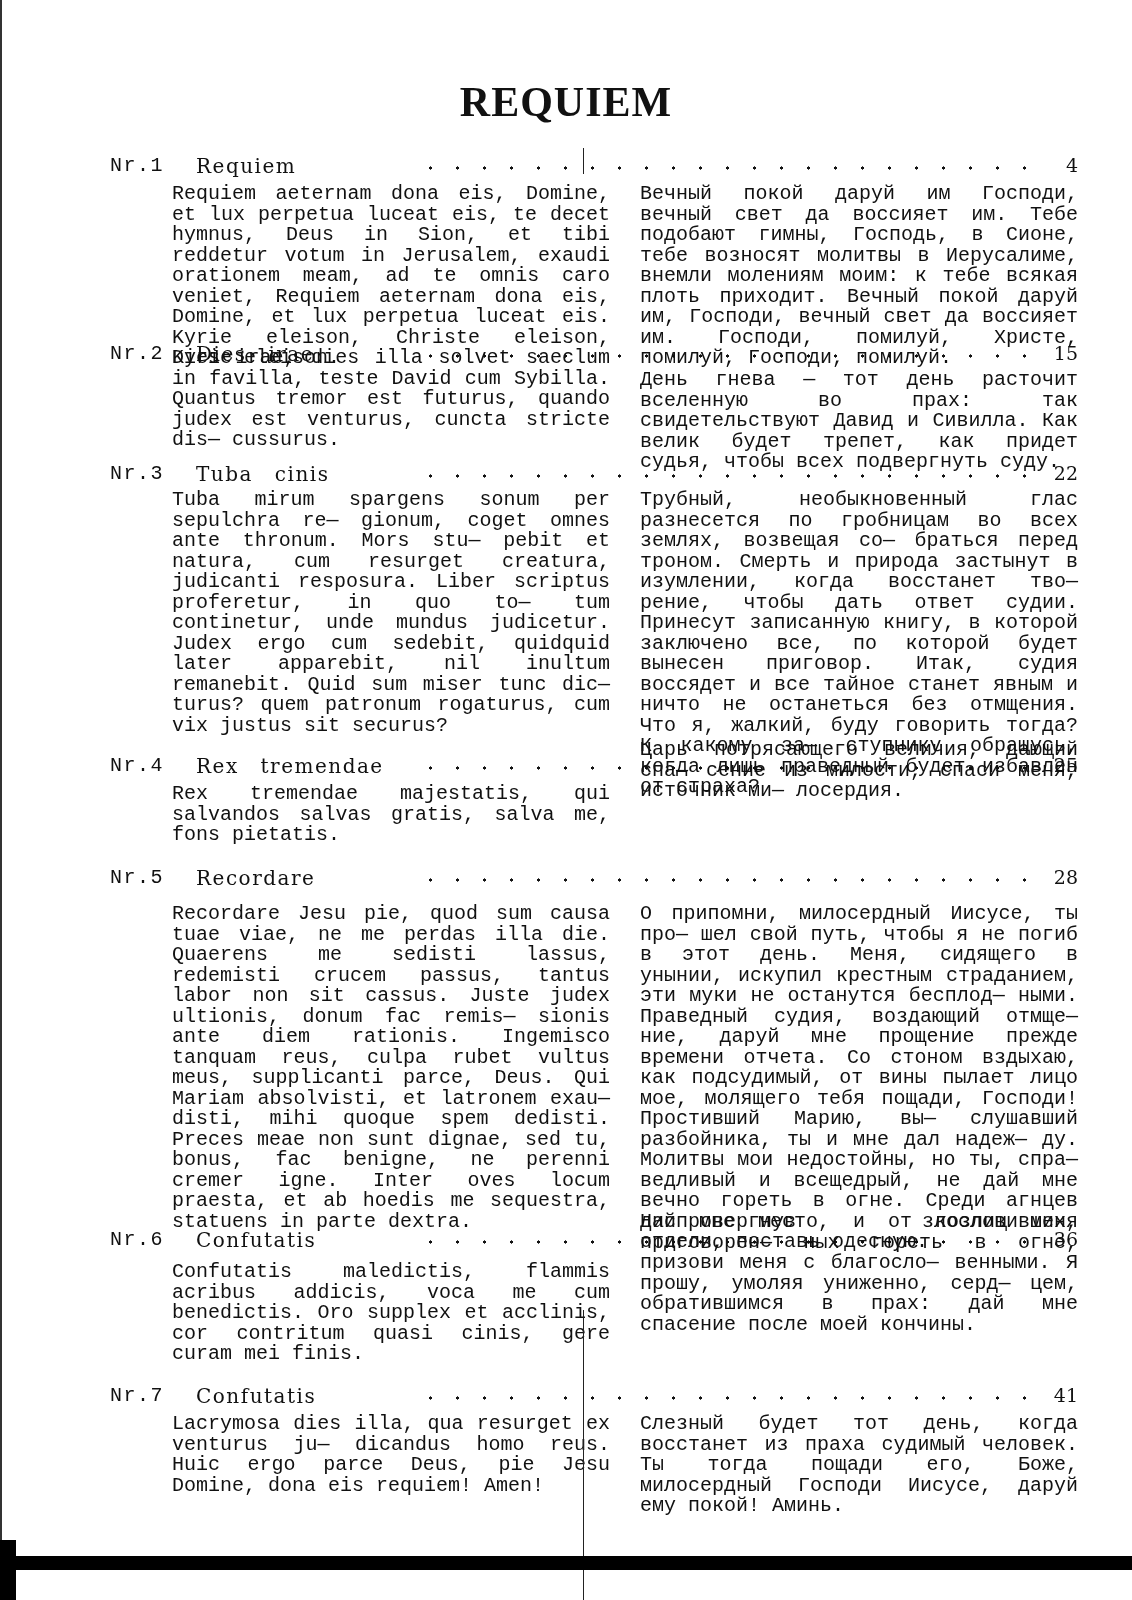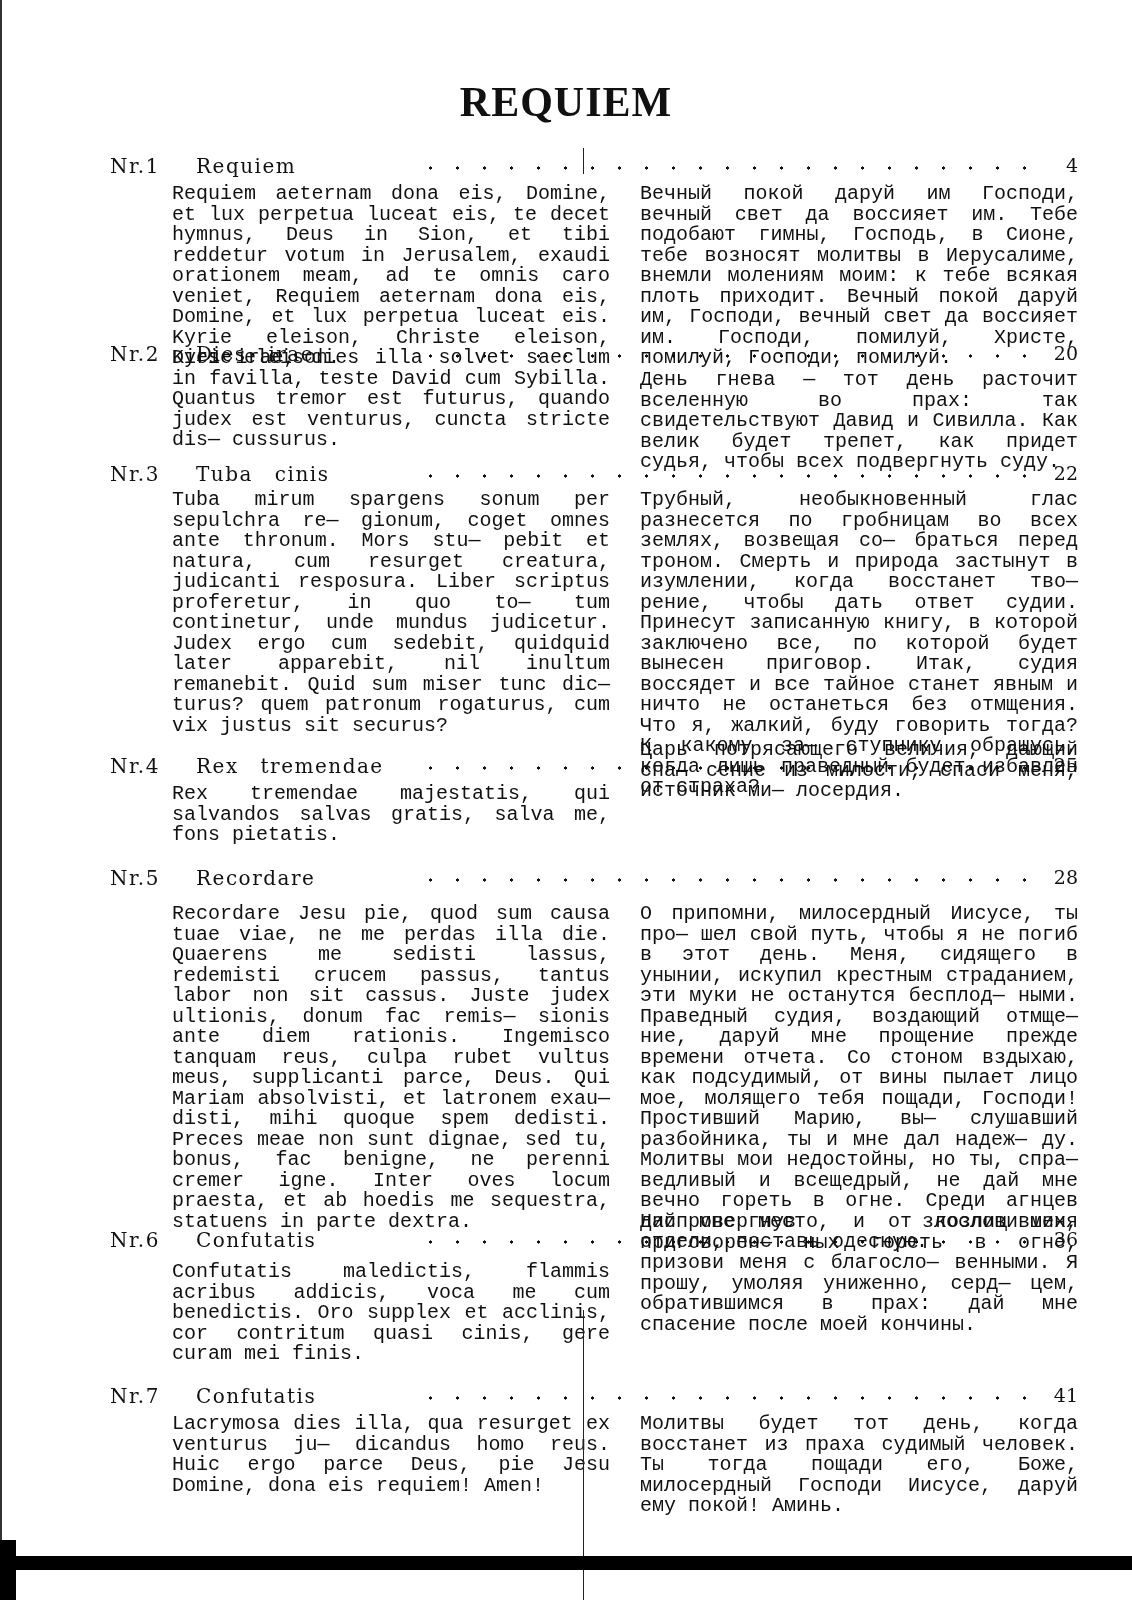--- a/index.html
+++ b/index.html
@@ -8,21 +8,21 @@
     font-family: "DejaVu Serif", "Liberation Serif", serif; color: #111;
   }
   .title {
     position: absolute; top: 78px; left: 0; width: 1132px; text-align: center;
     font-family: "Liberation Serif", serif; font-weight: bold; font-size: 42px; letter-spacing: 1px; margin: 0;
   }
   .head {
     position: absolute; left: 110px; width: 968px; height: 28px;
     font-family: "DejaVu Serif", serif; font-size: 20px; letter-spacing: 1.5px;
   }
-  .head .nr { position: absolute; left: 0; top: 0; }
+  .head .nr { position: absolute; left: 0; top: 0; font-family: Liberation Mono, monospace; }
   .head .name { position: absolute; left: 86px; top: 0; word-spacing: 14px; }
   .head .dots {
     position: absolute; left: 300px; right: 40px; top: 8px; height: 12px;
     background-image: radial-gradient(circle, #111 1.4px, transparent 1.8px);
     background-size: 27px 12px; background-repeat: repeat-x; background-position: right center;
   }
   .head .page { position: absolute; right: 0; top: 0; font-size: 19px; letter-spacing: 0; }
   .latin, .russian {
     position: absolute; font-family: Liberation Mono, monospace; font-size: 20px; line-height: 20.5px;
     text-align: justify;
@@ -50,21 +50,21 @@
   </div>
   <div class="latin" style="top:184px">Requiem aeternam dona eis, Domine, et lux perpetua luceat eis, te decet hymnus, Deus in Sion, et tibi reddetur votum in Jerusalem, exaudi orationem meam, ad te omnis caro veniet, Requiem aeternam dona eis, Domine, et lux perpetua luceat eis. Kyrie eleison, Christe eleison, Kyrie eleison.</div>
   <div class="russian" style="top:184px">Вечный покой даруй им Господи, вечный свет да воссияет им. Тебе подобают гимны, Господь, в Сионе, тебе возносят молитвы в Иерусалиме, внемли молениям моим: к тебе всякая плоть приходит. Вечный покой даруй им, Господи, вечный свет да воссияет им. Господи, помилуй, Христе, помилуй, Господи, помилуй.</div>
 </div>
 
 <div>
   <div class="head" style="top:342px">
     <span class="nr">Nr.2</span>
     <span class="name">Dies irae</span>
     <span class="dots"></span>
-    <span class="page">20</span>
+    <span class="page">15</span>
   </div>
   <div class="latin" style="top:348px">Dies irae, dies illa solvet saeclum in favilla, teste David cum Sybilla. Quantus tremor est futurus, quando judex est venturus, cuncta stricte dis— cussurus.</div>
   <div class="russian" style="top:370px">День гнева — тот день расточит вселенную во прах: так свидетельствуют Давид и Сивилла. Как велик будет трепет, как придет судья, чтобы всех подвергнуть суду.</div>
 </div>
 
 <div>
   <div class="head" style="top:462px">
     <span class="nr">Nr.3</span>
     <span class="name">Tuba cinis</span>
     <span class="dots"></span>
@@ -108,19 +108,19 @@
 </div>
 
 <div>
   <div class="head" style="top:1384px">
     <span class="nr">Nr.7</span>
     <span class="name">Confutatis</span>
     <span class="dots"></span>
     <span class="page">41</span>
   </div>
   <div class="latin" style="top:1414px">Lacrymosa dies illa, qua resurget ex venturus ju— dicandus homo reus. Huic ergo parce Deus, pie Jesu Domine, dona eis requiem! Amen!</div>
-  <div class="russian" style="top:1414px">Молитвы будет тот день, когда восстанет из праха судимый человек. Ты тогда пощади его, Боже, милосердный Господи Иисусе, даруй ему покой! Аминь.</div>
+  <div class="russian" style="top:1414px">Слезный будет тот день, когда восстанет из праха судимый человек. Ты тогда пощади его, Боже, милосердный Господи Иисусе, даруй ему покой! Аминь.</div>
 </div>
 
 <div class="fold" style="top:148px;height:26px"></div>
 <div class="fold" style="top:1310px;height:290px"></div>
 <div class="bottom-bar"></div>
 <div class="corner-blob"></div>
 
 </body></html>

